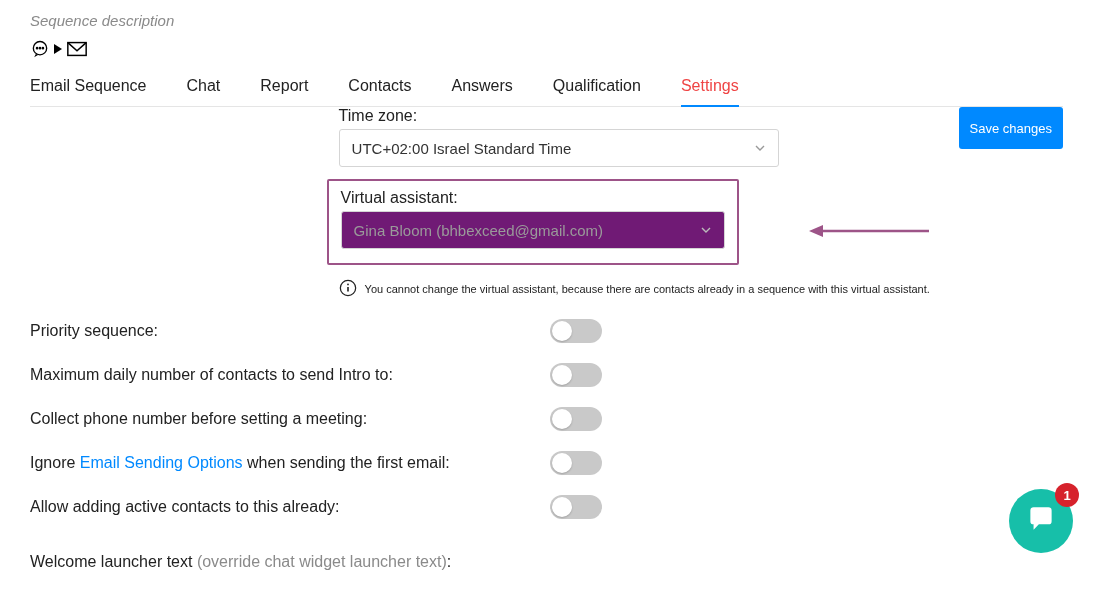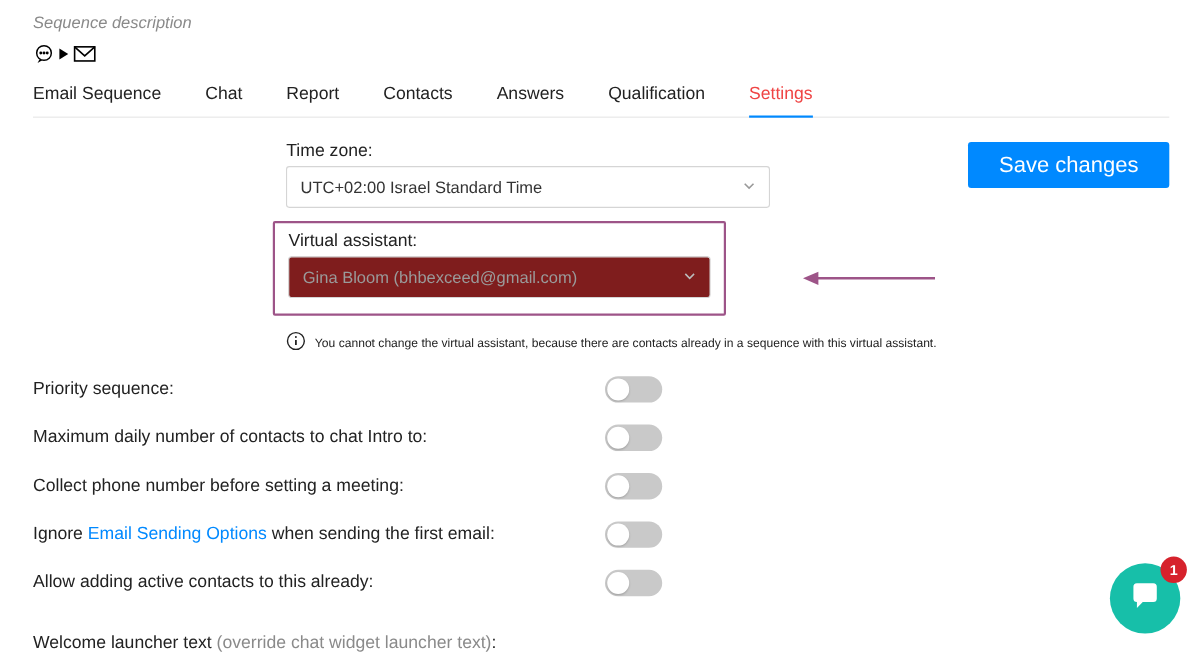--- a/index.html
+++ b/index.html
@@ -29,21 +29,20 @@
     align-items: center;
     gap: 2px;
     margin-bottom: 12px;
   }
   .seq-icons svg { display:block; }
   .tabs {
     display: flex;
     gap: 40px;
     border-bottom: 1px solid #e5e5e5;
     padding-bottom: 0;
-    margin-bottom: 22px;
   }
   .tab {
     padding: 6px 0 10px 0;
     font-size: 16px;
     color: #222;
     cursor: pointer;
     border-bottom: 2px solid transparent;
     margin-bottom: -1px;
   }
   .tab.active {
@@ -68,34 +67,34 @@
     border-radius: 3px;
     display: flex;
     align-items: center;
     justify-content: space-between;
     padding: 12px 12px;
     font-size: 15px;
     color: #333;
     background: #fff;
   }
   .select.disabled {
-    background: #7f1d1d;
+    background: #701a75;
     color: #9a9a9a;
   }
   .chev {
     color: #999;
   }
   .save-btn {
     background: #0089ff;
     color: #fff;
     border: none;
     border-radius: 3px;
     height: 42px;
-    padding: 0 28px;
-    font-size: 20px;
+    padding: 0 11px;
+    font-size: 13px;
     cursor: pointer;
   }
   .highlight-box {
     border: 2px solid #9d5488;
     border-radius: 2px;
     padding: 8px 12px 14px 12px;
     margin-top: 12px;
     width: 412px;
     position: relative;
     margin-left: -12px;
@@ -267,21 +266,21 @@
     <button class="save-btn">Save changes</button>
   </div>
 
   <div class="toggle-row">
     <div class="row-label">Priority sequence:</div>
     <div class="toggle">
         <div class="knob"></div>
       </div>
   </div>
   <div class="toggle-row">
-    <div class="row-label">Maximum daily number of contacts to chat Intro to:</div>
+    <div class="row-label">Maximum daily number of contacts to send Intro to:</div>
     <div class="toggle">
         <div class="knob"></div>
       </div>
   </div>
   <div class="toggle-row">
     <div class="row-label">Collect phone number before setting a meeting:</div>
     <div class="toggle">
         <div class="knob"></div>
       </div>
   </div>

